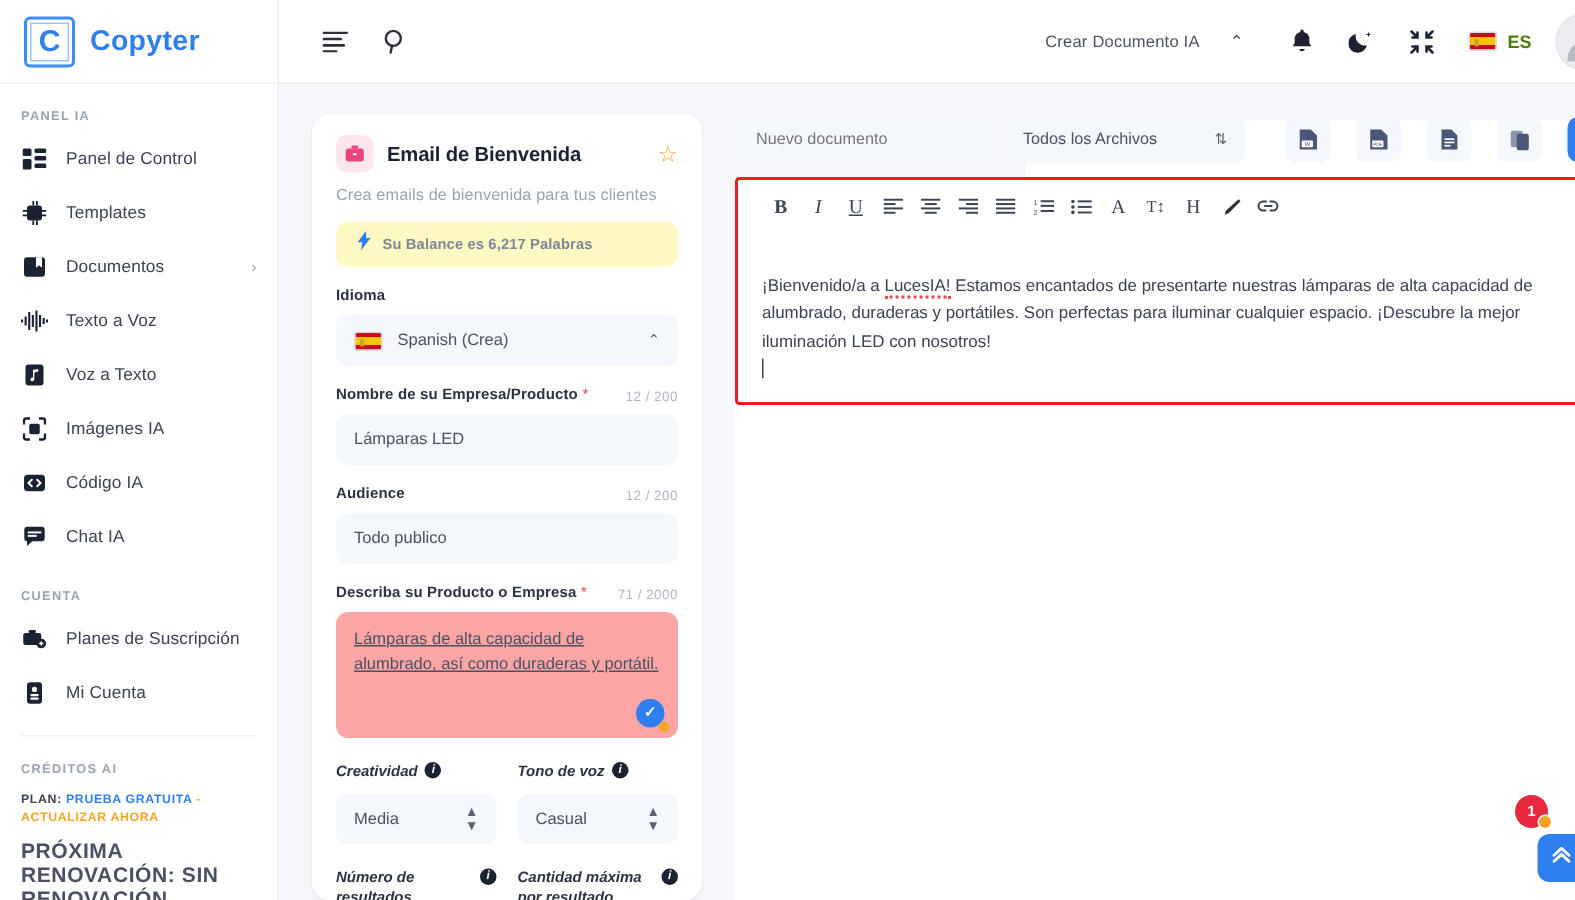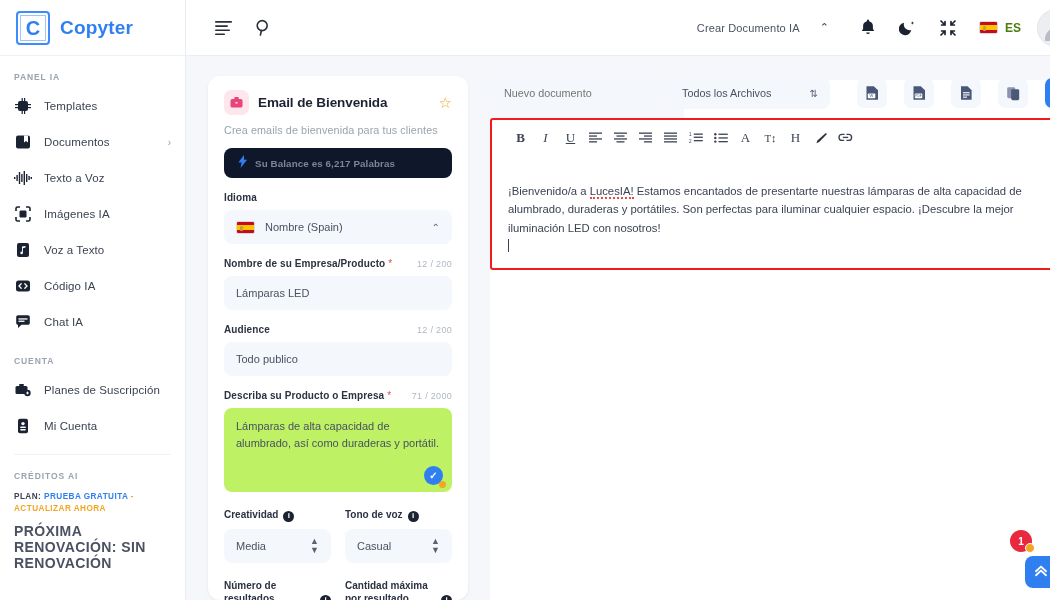--- a/index.html
+++ b/index.html
@@ -95,53 +95,53 @@
   .tpl-head { display: flex; align-items: center; gap: 9px; }
   .tpl-badge {
     width: 25px; height: 25px; border-radius: 7px; background: #fde7ec;
     display: flex; align-items: center; justify-content: center; flex: 0 0 25px;
   }
   .tpl-title { font-size: 13.5px; font-weight: 700; color: #1b2333; letter-spacing: -.1px; }
   .tpl-star { margin-left: auto; color: #f5a524; font-size: 15px; cursor: pointer; }
   .tpl-sub { font-size: 10.8px; color: #9aa3b0; margin-top: 9px; letter-spacing: .1px; }
 
   .balance {
-    margin-top: 12px; background: #0f172a; border-radius: 8px; height: 30px;
+    margin-top: 12px; background: #fef9c3; border-radius: 8px; height: 30px;
     display: flex; align-items: center; gap: 7px; padding: 0 14px;
   }
   .balance-text { font-size: 9.8px; color: #7c8697; font-weight: 700; letter-spacing: .1px; }
 
   .field-label-row { display: flex; align-items: flex-end; margin-top: 14px; }
   .field-label { font-size: 10px; font-weight: 700; color: #2b3242; letter-spacing: .1px; }
   .req { color: #e5484d; margin-left: 3px; font-size: 10px; }
   .counter { margin-left: auto; font-size: 9px; color: #b0b7c3; letter-spacing: .3px; }
 
   .select-box, .text-box {
     margin-top: 7px; background: #f4f7fb; border-radius: 8px; min-height: 34px;
     display: flex; align-items: center; padding: 0 12px; font-size: 11px; color: #4a5160;
     cursor: pointer; position: relative;
   }
   .select-box .flag { margin-right: 10px; }
   .select-caret { margin-left: auto; font-size: 10px; color: #5a6172; }
   .text-box { cursor: text; }
   .textarea-box {
-    margin-top: 7px; background: #bef264; border-radius: 8px; height: 84px;
+    margin-top: 7px; background: #fca5a5; border-radius: 8px; height: 84px;
     padding: 10px 12px; font-size: 11px; color: #4a5160; line-height: 1.55;
-    position: relative; cursor: text;
+    position: relative; cursor: text; text-decoration: underline;
   }
   .grammar-badge {
     position: absolute; right: 9px; bottom: 7px; width: 19px; height: 19px; border-radius: 50%;
     background: #2f7ff0; display: flex; align-items: center; justify-content: center;
     color: #fff; font-size: 10px; font-weight: 700;
   }
   .grammar-dot { position: absolute; right: 6px; bottom: 4px; width: 7px; height: 7px; border-radius: 50%; background: #f5a524; }
 
   .two-col { display: flex; gap: 14px; margin-top: 16px; }
   .col { flex: 1 1 0; min-width: 0; }
-  .col-label { display: flex; align-items: flex-end; gap: 5px; font-size: 10px; font-weight: 700; color: #2b3242; line-height: 1.35; }
+  .col-label { display: flex; align-items: flex-start; gap: 5px; font-size: 10px; font-weight: 700; color: #2b3242; line-height: 1.35; font-style: italic; }
   .info-i {
     width: 11px; height: 11px; border-radius: 50%; background: #1b2333; color: #fff;
     font-size: 8px; display: inline-flex; align-items: center; justify-content: center;
     font-weight: 700; flex: 0 0 11px;
   }
   .stepper-caret { margin-left: auto; font-size: 9px; color: #5a6172; line-height: 1; }
 
   
   .editor-col { flex: 1 1 auto; margin-left: 22px; display: flex; flex-direction: column; min-width: 0; }
   .editor-toolbar-top { display: flex; align-items: center; gap: 10px; height: 34px; }
@@ -209,20 +209,32 @@
   <aside class="sidebar">
     <div class="brand">
       <div class="brand-mark">
         <span>C</span>
       </div>
       <div class="brand-name">Copyter</div>
     </div>
 
     <div class="nav-section-title">PANEL IA</div>
 
+    <div class="nav-item">
+      <span class="nav-icon">
+        <svg width="16" height="16" viewBox="0 0 16 16" fill="#1b2333">
+            <rect x="0" y="1" width="6" height="5" rx="1"></rect>
+            <rect x="0" y="8" width="6" height="7" rx="1"></rect>
+            <rect x="8" y="1" width="8" height="3" rx="1"></rect>
+            <rect x="8" y="6" width="8" height="3" rx="1"></rect>
+            <rect x="8" y="11" width="8" height="3" rx="1"></rect>
+          </svg>
+      </span>
+      <span class="nav-label">Panel de Control</span>
+    </div>
 
     <div class="nav-item">
       <span class="nav-icon">
         <svg width="16" height="16" viewBox="0 0 16 16" fill="#1b2333">
             <rect x="3" y="3" width="10" height="10" rx="2"></rect>
             <rect x="6.6" y="0" width="1.2" height="3"></rect>
             <rect x="9" y="0" width="1.2" height="3"></rect>
             <rect x="6.6" y="13" width="1.2" height="3"></rect>
             <rect x="9" y="13" width="1.2" height="3"></rect>
             <rect x="0" y="6" width="3" height="1.2"></rect>
@@ -256,39 +268,39 @@
             <rect x="12" y="4" width="1.4" height="8"></rect>
             <rect x="14.4" y="6" width="1.4" height="4"></rect>
             <rect x="16.6" y="7" width="1.4" height="2"></rect>
           </svg>
       </span>
       <span class="nav-label">Texto a Voz</span>
     </div>
 
     <div class="nav-item">
       <span class="nav-icon">
+        <svg width="16" height="16" viewBox="0 0 16 16" fill="#1b2333">
+            <rect x="2" y="1" width="12" height="14" rx="2"></rect>
+            <path d="M7 4.5v5.2a1.3 1.3 0 1 0 .9 1.2V6.3l2.6-.7V4z" fill="#fff"></path>
+          </svg>
+      </span>
+      <span class="nav-label">Voz a Texto</span>
+    </div>
+
+    <div class="nav-item">
+      <span class="nav-icon">
         <svg width="16" height="16" viewBox="0 0 16 16" fill="none" stroke="#1b2333" stroke-width="1.6">
             <path d="M1 5V2.5C1 1.7 1.7 1 2.5 1H5"></path>
             <path d="M11 1h2.5c.8 0 1.5.7 1.5 1.5V5"></path>
             <path d="M15 11v2.5c0 .8-.7 1.5-1.5 1.5H11"></path>
             <path d="M5 15H2.5C1.7 15 1 14.3 1 13.5V11"></path>
             <rect x="4.5" y="4.5" width="7" height="7" rx="1.2" fill="#1b2333" stroke="none"></rect>
           </svg>
       </span>
       <span class="nav-label">Imágenes IA</span>
-    </div>
-
-    <div class="nav-item">
-      <span class="nav-icon">
-        <svg width="16" height="16" viewBox="0 0 16 16" fill="#1b2333">
-            <rect x="2" y="1" width="12" height="14" rx="2"></rect>
-            <path d="M7 4.5v5.2a1.3 1.3 0 1 0 .9 1.2V6.3l2.6-.7V4z" fill="#fff"></path>
-          </svg>
-      </span>
-      <span class="nav-label">Voz a Texto</span>
     </div>
 
     <div class="nav-item">
       <span class="nav-icon">
         <svg width="16" height="16" viewBox="0 0 16 16" fill="#1b2333">
             <rect x="1" y="2.5" width="14" height="11" rx="2.5"></rect>
             <path d="M6.2 5.8 4 8l2.2 2.2M9.8 5.8 12 8l-2.2 2.2" stroke="#fff" stroke-width="1.3" fill="none" stroke-linecap="round"></path>
           </svg>
       </span>
       <span class="nav-label">Código IA</span>
@@ -430,21 +442,21 @@
               </svg>
           </span>
           <span class="balance-text">Su Balance es 6,217 Palabras</span>
         </div>
 
         <div class="field-label-row">
           <span class="field-label">Idioma</span>
         </div>
         <div class="select-box">
           <span class="flag"></span>
-          <span>Nombre (Spain)</span>
+          <span>Spanish (Crea)</span>
           <span class="select-caret">⌃</span>
         </div>
 
         <div class="field-label-row">
           <span class="field-label">Nombre de su Empresa/Producto</span>
           <span class="req">*</span>
           <span class="counter">12 / 200</span>
         </div>
         <div class="text-box">Lámparas LED</div>
 

